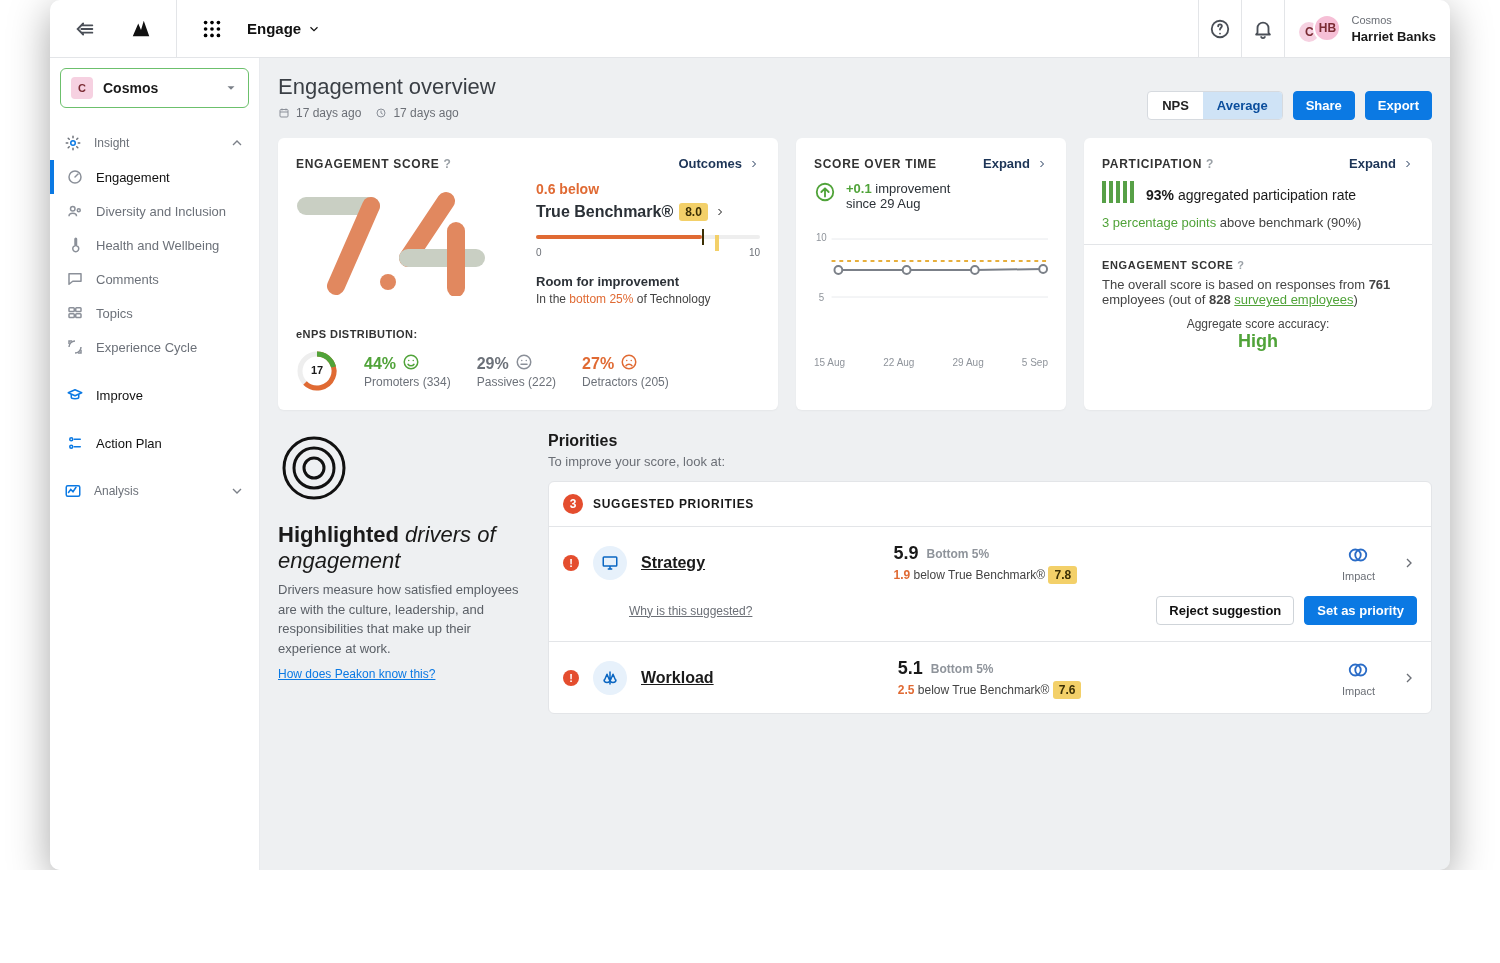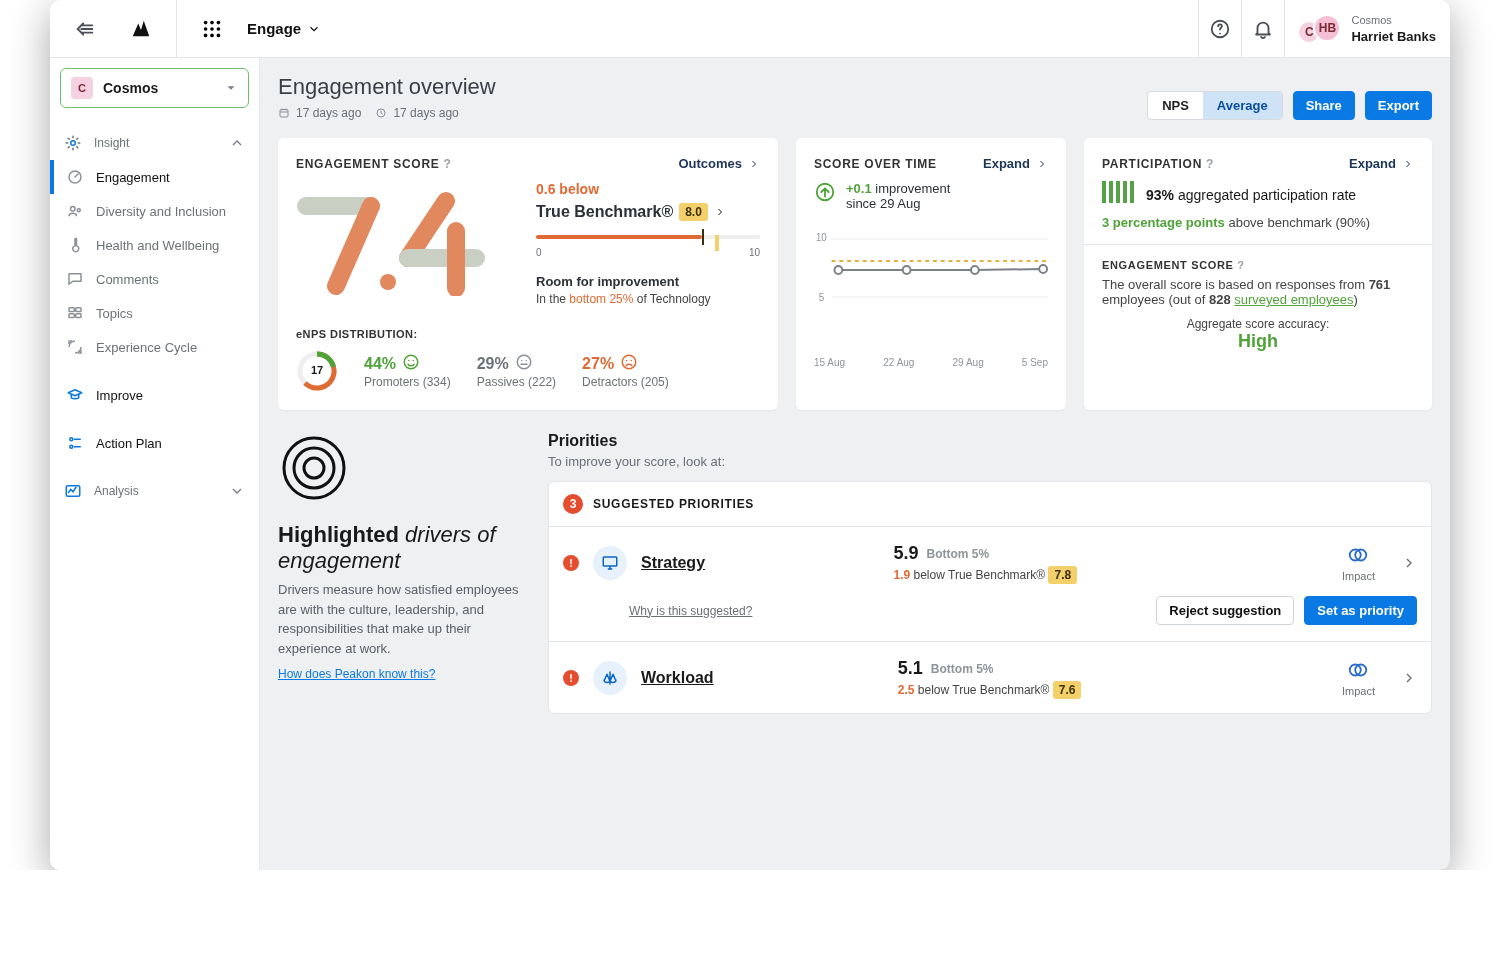--- a/index.html
+++ b/index.html
@@ -138,21 +138,21 @@
 .x-labels{display:flex;justify-content:space-between;font-size:10px;color:#8f949b;margin-top:4px}
 
 
 .part .rate{display:flex;align-items:flex-end;gap:12px;margin-top:4px}
 .part .barsico{display:flex;gap:3px;align-items:flex-end}
 .part .barsico i{width:4px;background:#57a047;display:block}
 .part .txt{font-size:14px}
 .part .txt b{font-weight:800}
 .part .sep{margin:14px -18px;border-top:1px solid var(--line)}
 .part .bench{font-size:13px;color:#444}
-.part .bench .g{color:var(--green);font-weight:700}
+.part .bench .g{color:var(--green);font-weight:400}
 .part h4{font-size:11px;letter-spacing:.06em;color:#333;margin:0 0 6px}
 .link-u{color:var(--green);text-decoration:underline}
 .acc{margin-top:10px;text-align:center}
 .acc .t{font-size:12px;color:#444}
 .acc .v{font-size:18px;color:var(--green);font-weight:800}
 
 
 .drivers{display:grid;grid-template-columns:250px 1fr;gap:20px;margin-top:22px}
 .target-ico{width:72px;height:72px}
 .drivers h2{font-size:22px;font-weight:800;margin:14px 0 6px}

